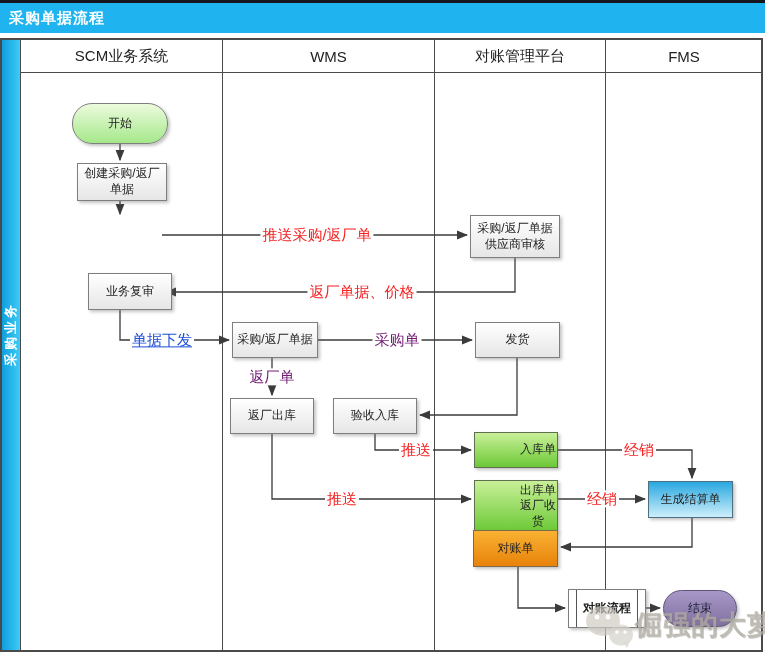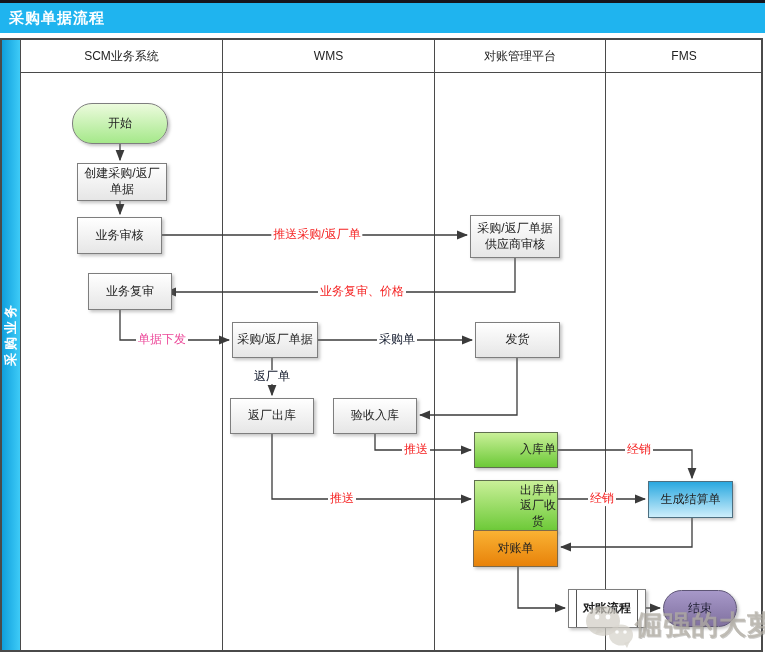--- a/index.html
+++ b/index.html
@@ -21,21 +21,21 @@
   .phaseband{
     position:absolute;left:2px;top:40px;width:18px;height:610px;
     background:linear-gradient(90deg,#0f9fdd,#3ecbf7);border-right:1px solid #4a4a4a;z-index:1;
   }
   .phase-label{
     position:absolute;left:11px;top:334px;transform:translate(-50%,-50%) rotate(-90deg);
     color:#fff;font-size:13px;font-weight:bold;letter-spacing:3px;white-space:nowrap;z-index:2;
   }
   .lanehdr{
     position:absolute;top:40px;height:32px;display:flex;align-items:center;justify-content:center;
-    font-size:12px;color:#222;z-index:1;
+    font-size:15px;color:#222;z-index:1;
   }
   
   #edges{position:absolute;left:0;top:0;z-index:2;}
   .ln{fill:none;stroke:#3b3b3b;stroke-width:1.3;}
   
   .nd{
     position:absolute;box-sizing:border-box;border:1px solid #7e7e7e;
     display:flex;flex-direction:column;align-items:center;justify-content:center;
     font-size:12px;color:#222;text-align:center;line-height:1.3;
     background:linear-gradient(#ffffff,#e6e6e6);
@@ -45,23 +45,23 @@
   .start{background:linear-gradient(#ecfbdd,#a5e88a);}
   .green{background:linear-gradient(#c9f098,#6cc937);border-color:#5f6f4f;padding-left:44px;}
   .blue{background:linear-gradient(#29a8e0,#cdeefb);border-color:#4d6f80;}
   .orange{background:linear-gradient(#f9b233,#e8820a);border-color:#7e6a4a;}
   .purple{background:linear-gradient(#a798c9,#80719f);color:#1e1e32;border-color:#5e5576;}
   .subproc{background:#fff;font-weight:bold;}
   .bars{position:absolute;left:7px;right:7px;top:0;bottom:0;border-left:1px solid #555;border-right:1px solid #555;pointer-events:none;}
   
   .elab{
     position:absolute;transform:translate(-50%,-50%);background:#fff;
-    font-size:12px;line-height:1.15;padding:0 2px;white-space:nowrap;z-index:4;
+    font-size:15px;line-height:1.15;padding:0 2px;white-space:nowrap;z-index:4;
   }
-  .red{color:#f52222;} .blu{color:#0f172a;} .blk{color:#ec4899;}
+  .red{color:#f52222;} .blu{color:#701a75;} .blk{color:#1d4ed8;text-decoration:underline;}
   
   .wm{position:absolute;left:583px;top:601px;display:flex;align-items:flex-start;z-index:9;opacity:.85;pointer-events:none;}
   .wm-text{
     font-size:27px;font-weight:bold;color:rgba(176,172,163,.9);
     text-shadow:1px 1px 0 rgba(120,117,110,.45);letter-spacing:1px;margin-top:6px;white-space:nowrap;
   }
 </style>
 </head>
 <body>
 
@@ -111,23 +111,20 @@
 
   <div class="nd" style="left:77px;top:163px;width:90px;height:38px;">
     <span>创建采购/返厂</span>
     <span>单据</span>
   </div>
 
   <div class="nd pill start" style="left:72px;top:103px;width:96px;height:41px;">
     <span>开始</span>
   </div>
 
-  <div class="nd" style="left:77px;top:217px;width:85px;height:37px;">
-    <span>业务审核</span>
-  </div>
 
   <div class="nd" style="left:88px;top:273px;width:84px;height:37px;">
     <span>业务复审</span>
   </div>
 
   <div class="nd" style="left:470px;top:215px;width:90px;height:43px;">
     <span>采购/返厂单据</span>
     <span>供应商审核</span>
   </div>
 
@@ -167,21 +164,21 @@
 
   <div class="nd orange" style="left:473px;top:530px;width:85px;height:37px;">
     <span>对账单</span>
   </div>
 
   <div class="nd pill purple" style="left:663px;top:590px;width:74px;height:37px;text-align:center;">
     <span>结束</span>
   </div>
 
   <span class="elab red" style="left:317px;top:235px;">推送采购/返厂单</span>
-  <span class="elab red" style="left:362px;top:292px;">业务复审、价格</span>
+  <span class="elab red" style="left:362px;top:292px;">返厂单据、价格</span>
   <span class="elab blk" style="left:162px;top:340px;">单据下发</span>
   <span class="elab blu" style="left:397px;top:340px;">采购单</span>
   <span class="elab blu" style="left:272px;top:377px;">返厂单</span>
   <span class="elab red" style="left:416px;top:450px;">推送</span>
   <span class="elab red" style="left:639px;top:450px;">经销</span>
   <span class="elab red" style="left:342px;top:499px;">推送</span>
   <span class="elab red" style="left:602px;top:499px;">经销</span>
 
   <div class="wm">
     <svg width="52" height="50" viewBox="0 0 52 50">

